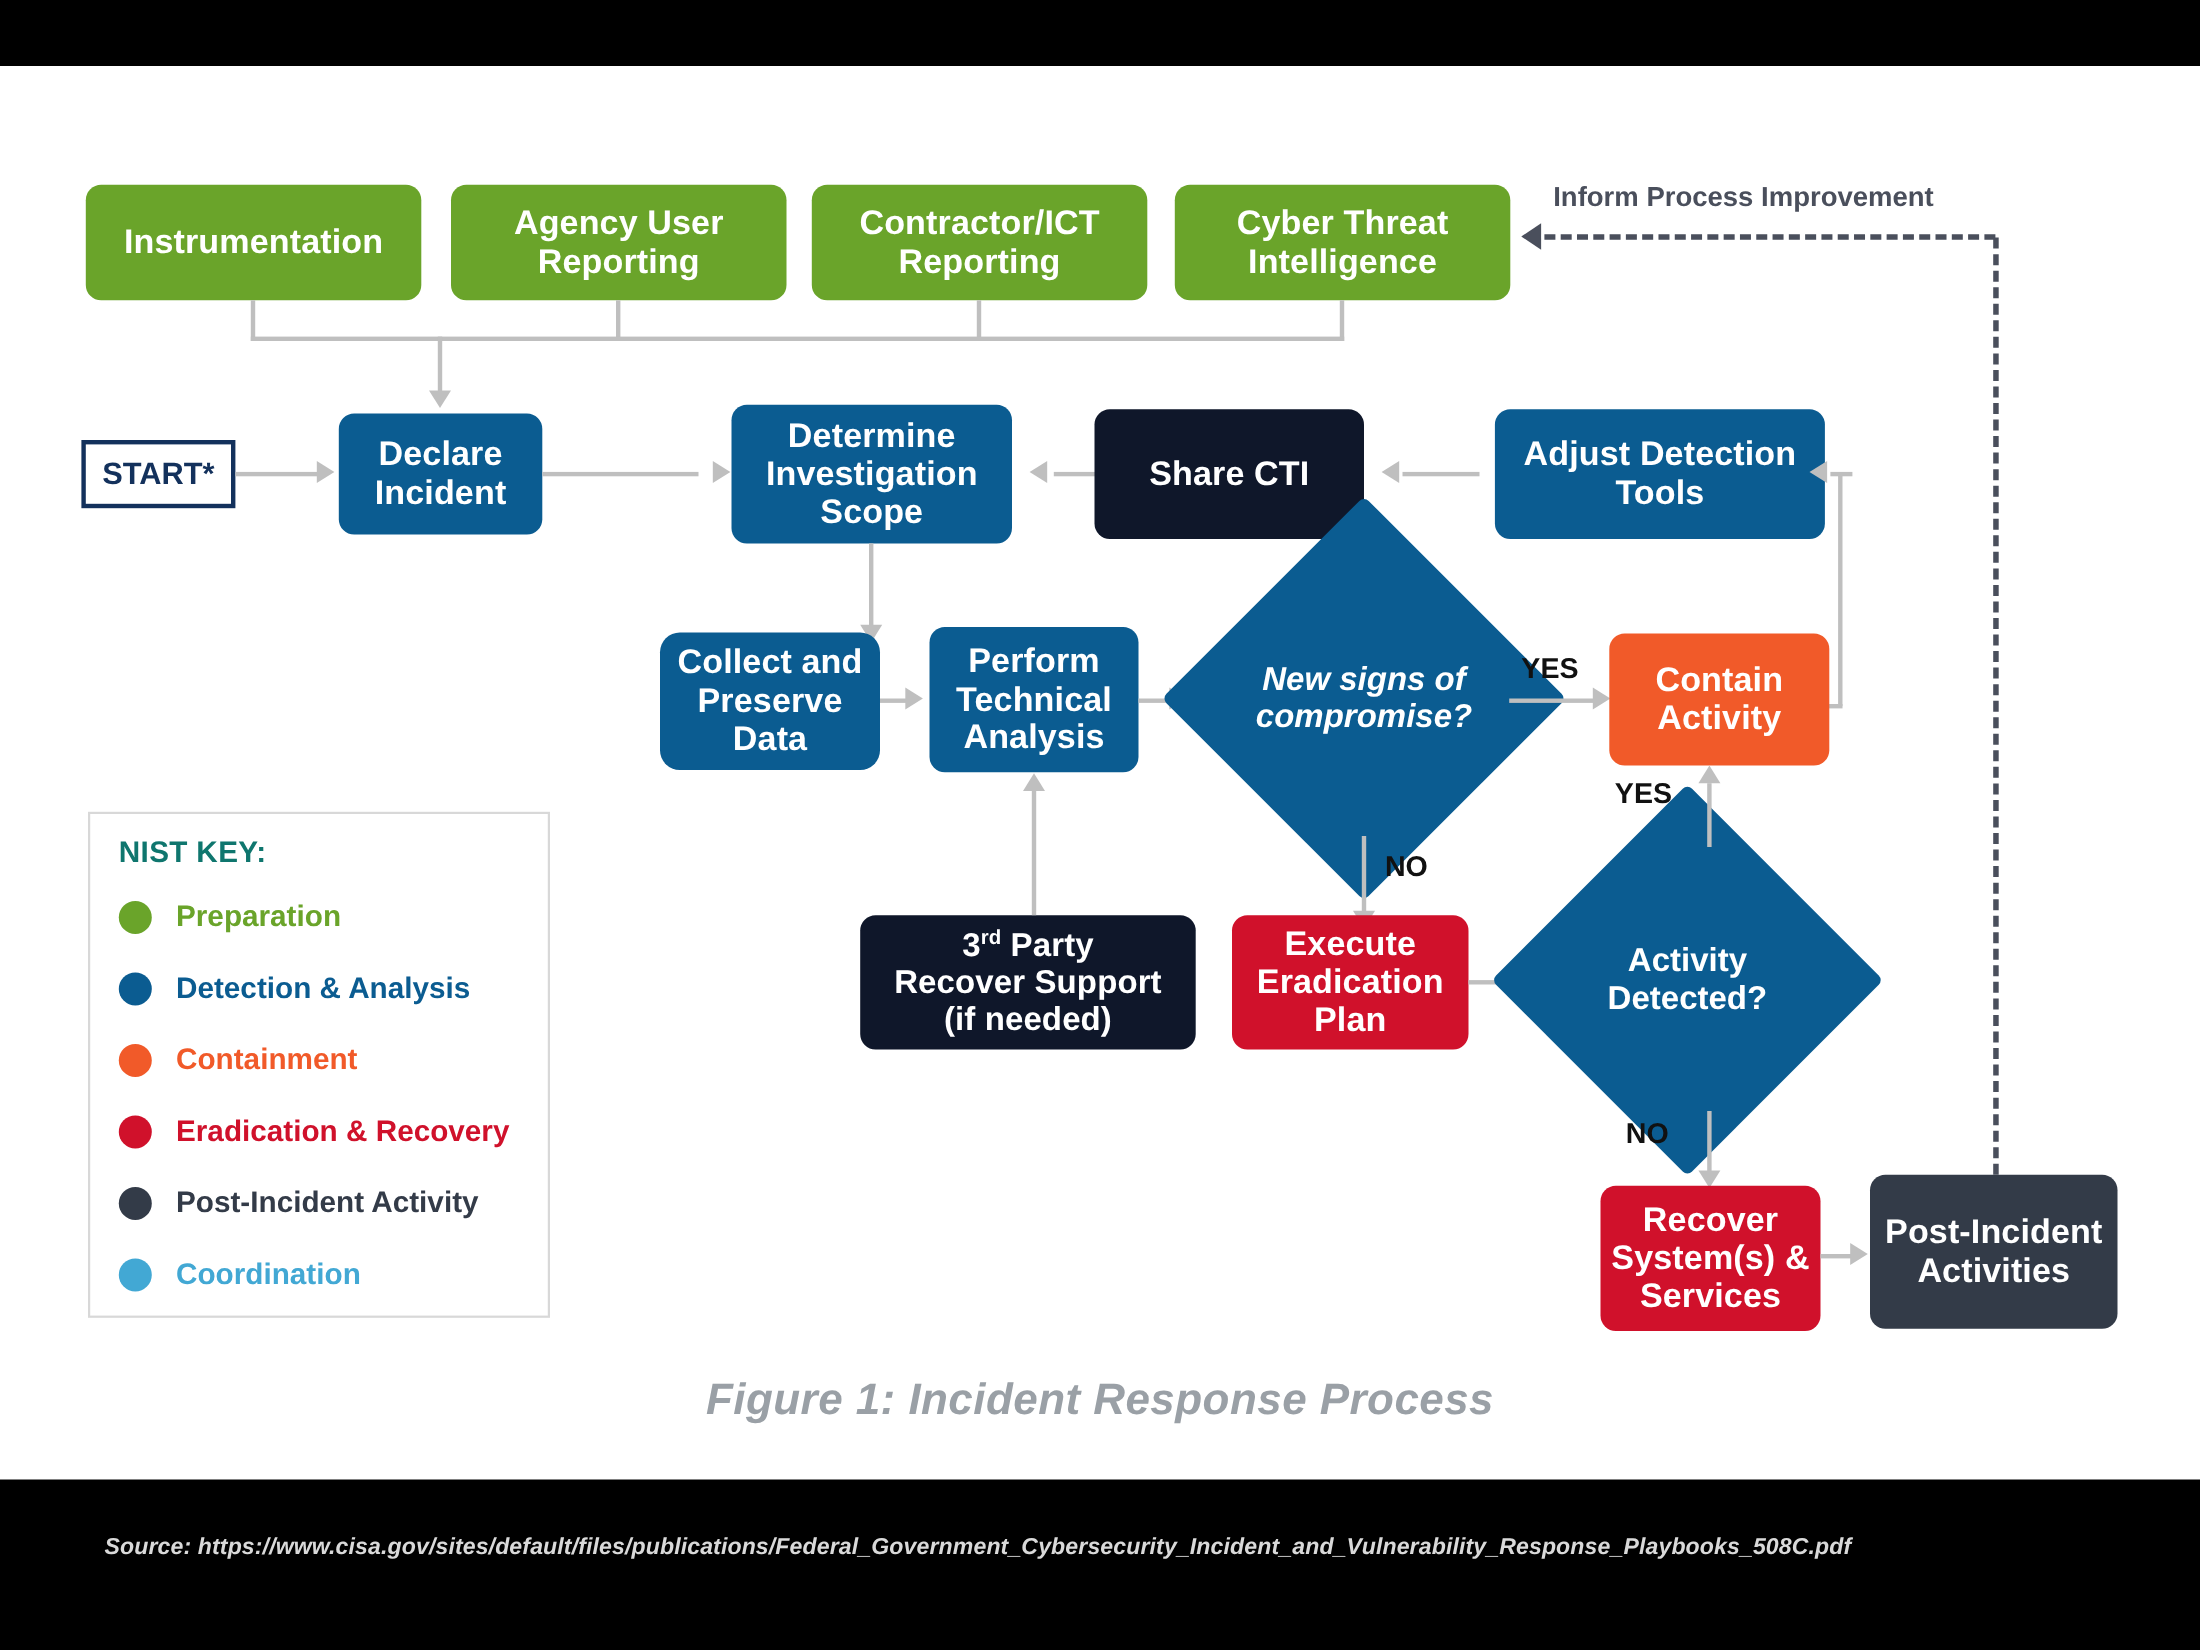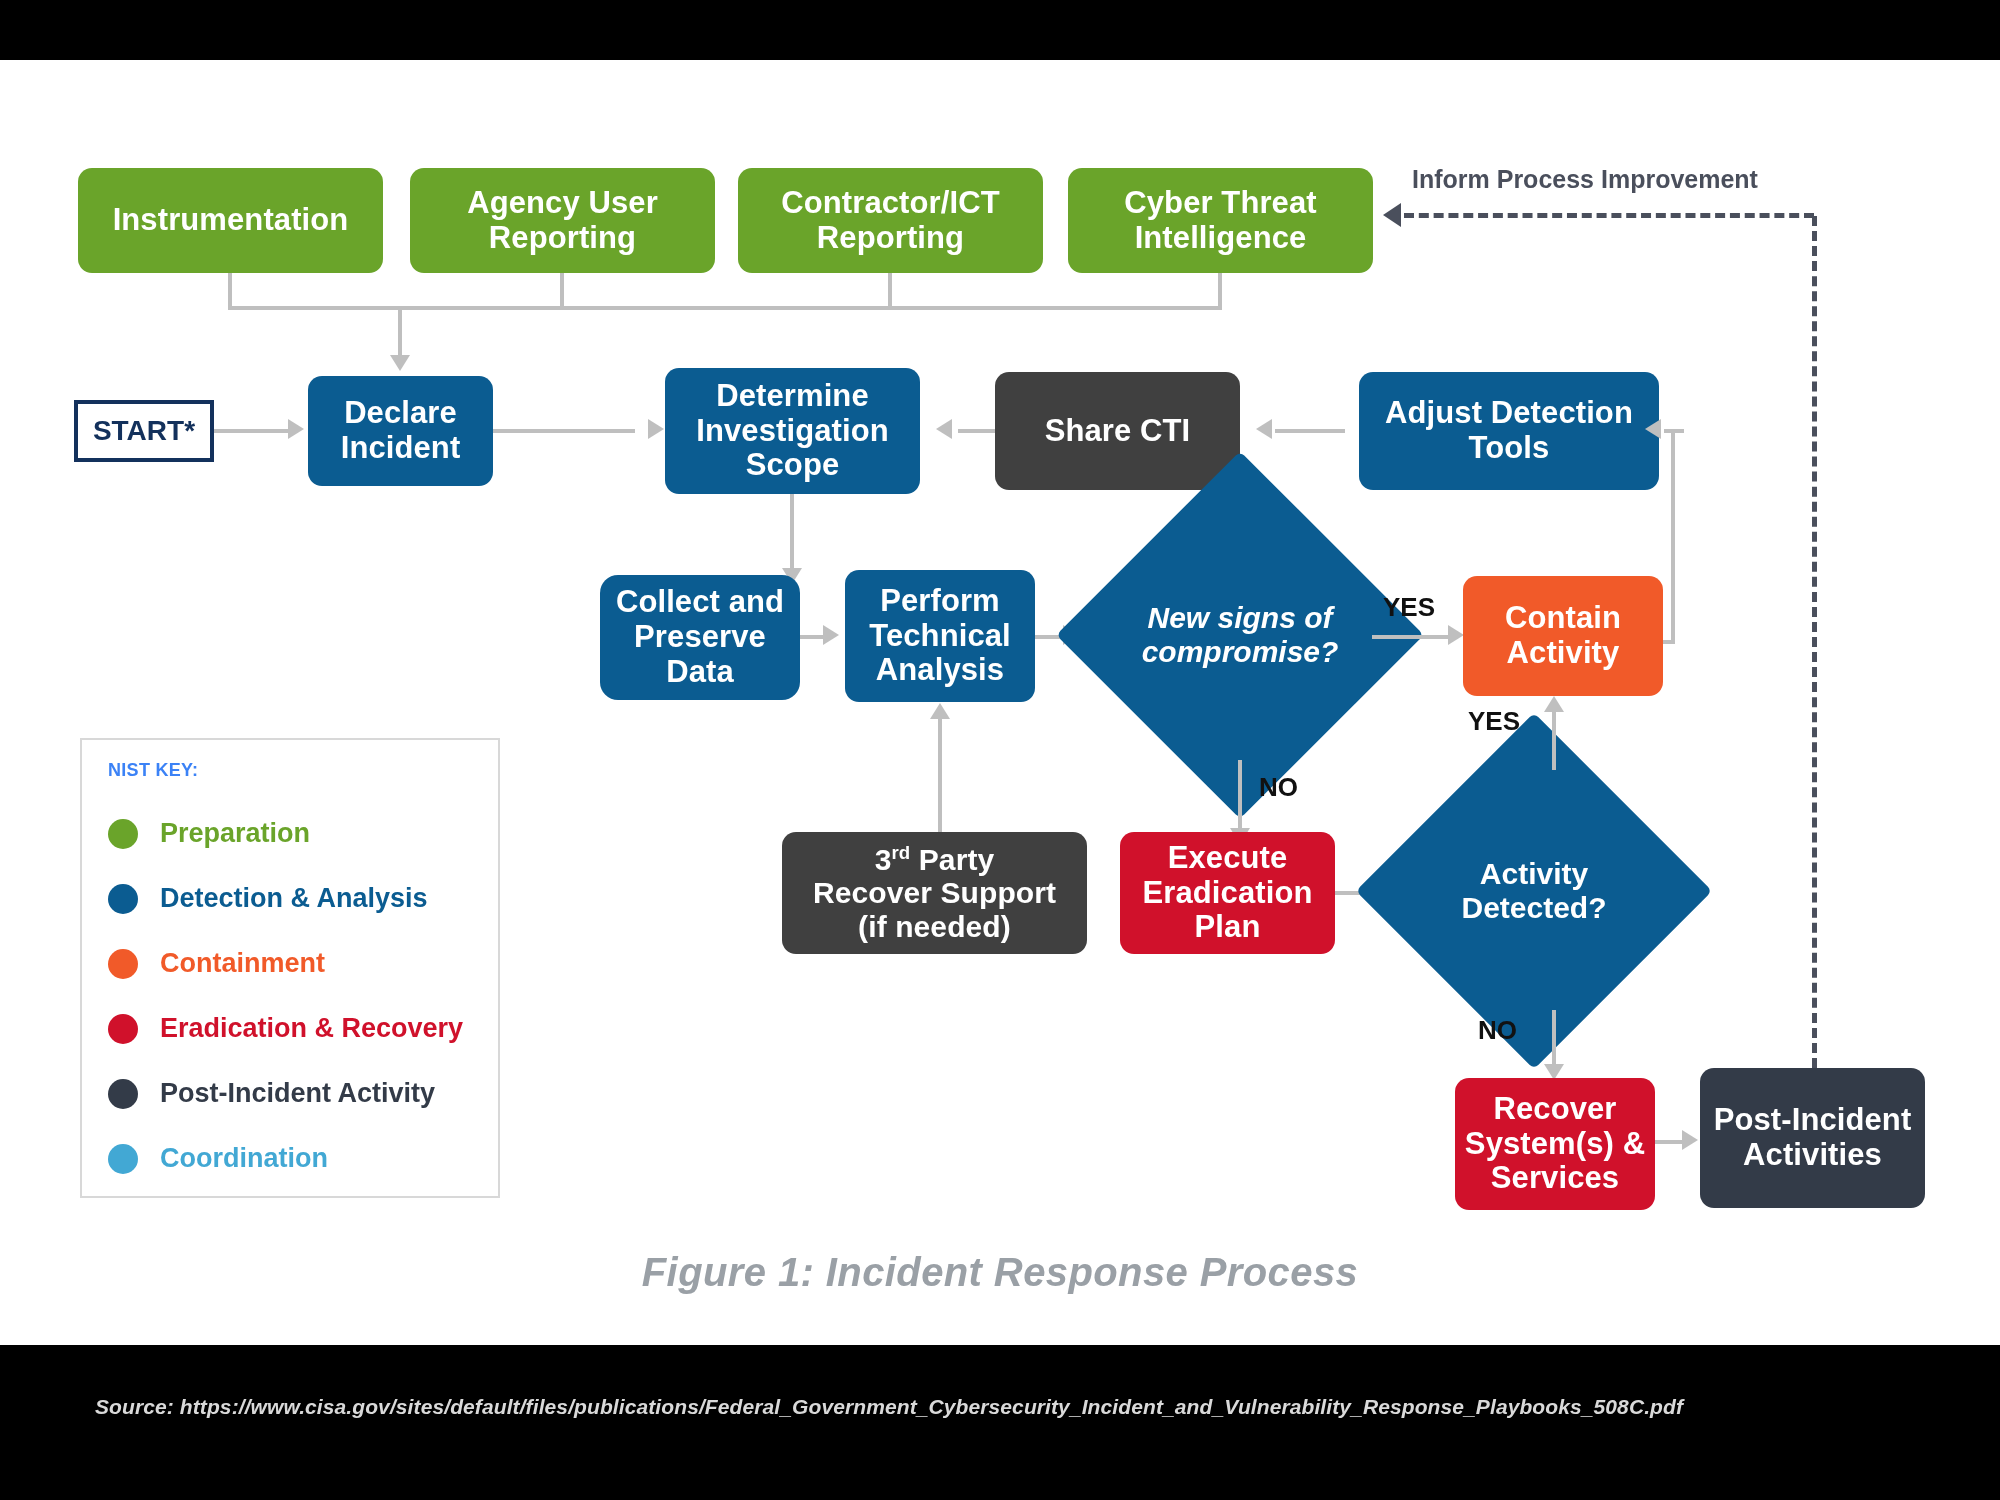--- a/index.html
+++ b/index.html
@@ -26,21 +26,21 @@
     color:#ffffff;
     font-weight:bold;
     line-height:1.12;
     border-radius:14px;
     box-sizing:border-box;
     padding:4px 8px;
     letter-spacing:.1px;
   }
   .green{background:#6aa42a;}
   .darkblue{background:#0b5c91;}
-  .lightblue{background:#404040;}
+  .lightblue{background:#0f172a;}
   .orange{background:#f15a29;}
   .red{background:#d0112b;}
   .charcoal{background:#333b48;}
 
   
   .start-box{
     position:absolute;
     border:4px solid #13315c;
     background:#ffffff;
     color:#13315c;
@@ -88,21 +88,21 @@
   }
 
   
   .legend{
     position:absolute;
     border:2px solid #d8d8d8;background:#ffffff;
     box-sizing:border-box;
   }
   .legend-title{
     position:absolute;left:26px;top:20px;
-    font-size:18px;font-weight:bold;color:#3b82f6;letter-spacing:.3px;
+    font-size:27px;font-weight:bold;color:#0f766e;letter-spacing:.3px;
   }
   .legend-row{position:absolute;display:flex;align-items:center;}
   .legend-dot{width:30px;height:30px;border-radius:50%;flex:0 0 auto;}
   .legend-text{margin-left:22px;font-size:27px;font-weight:bold;white-space:nowrap;}
 
   .caption{
     position:absolute;width:2000px;text-align:center;
     font-style:italic;font-weight:bold;font-size:40px;color:#9aa0a6;
     letter-spacing:.4px;
   }

